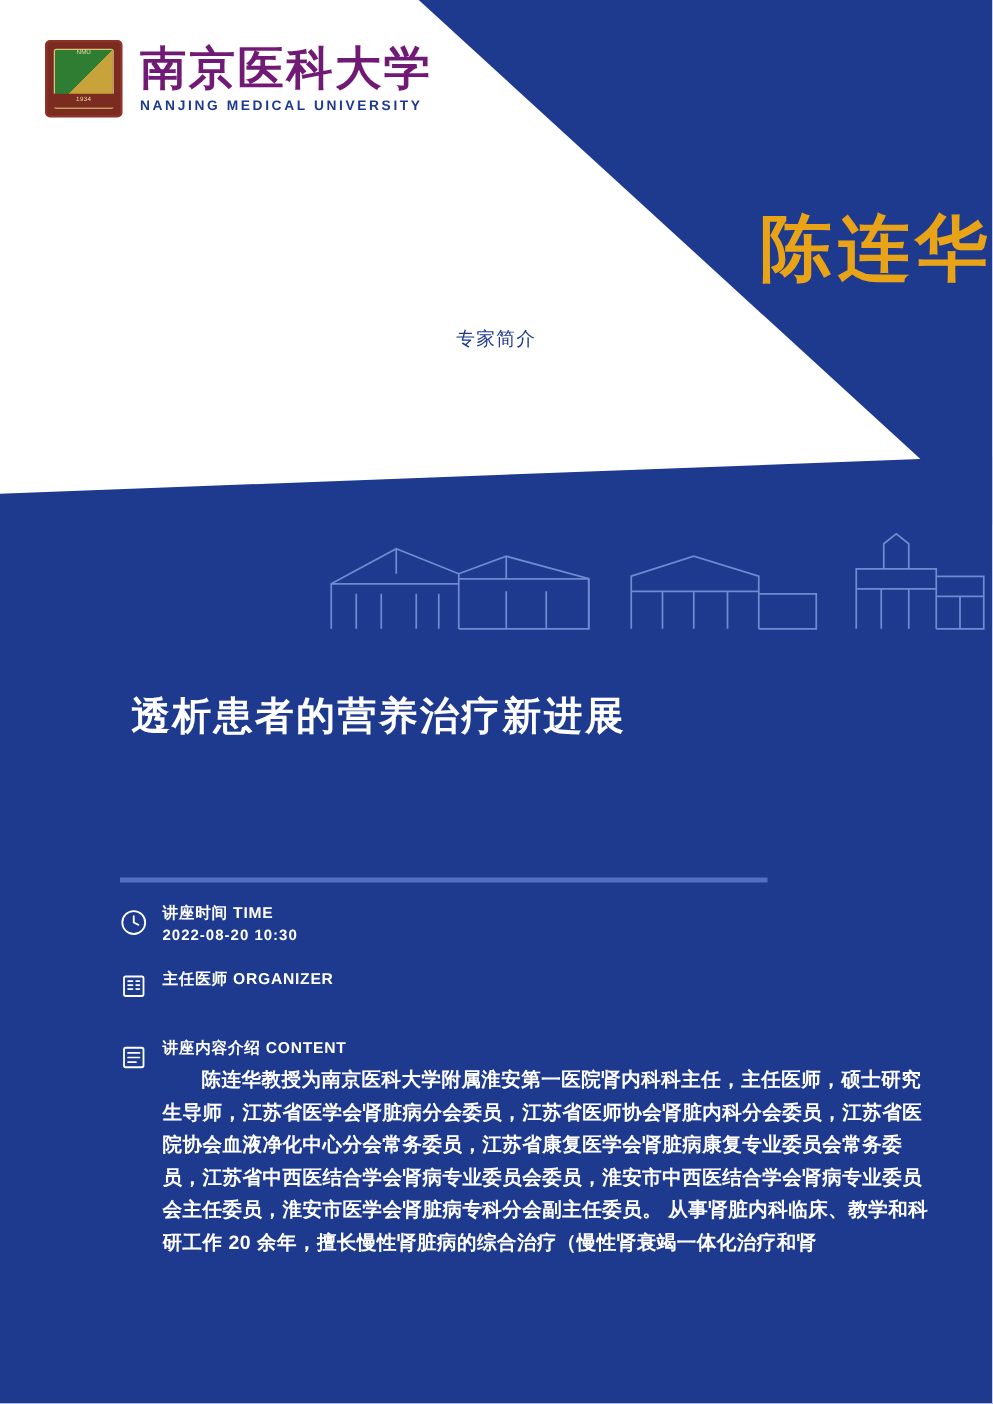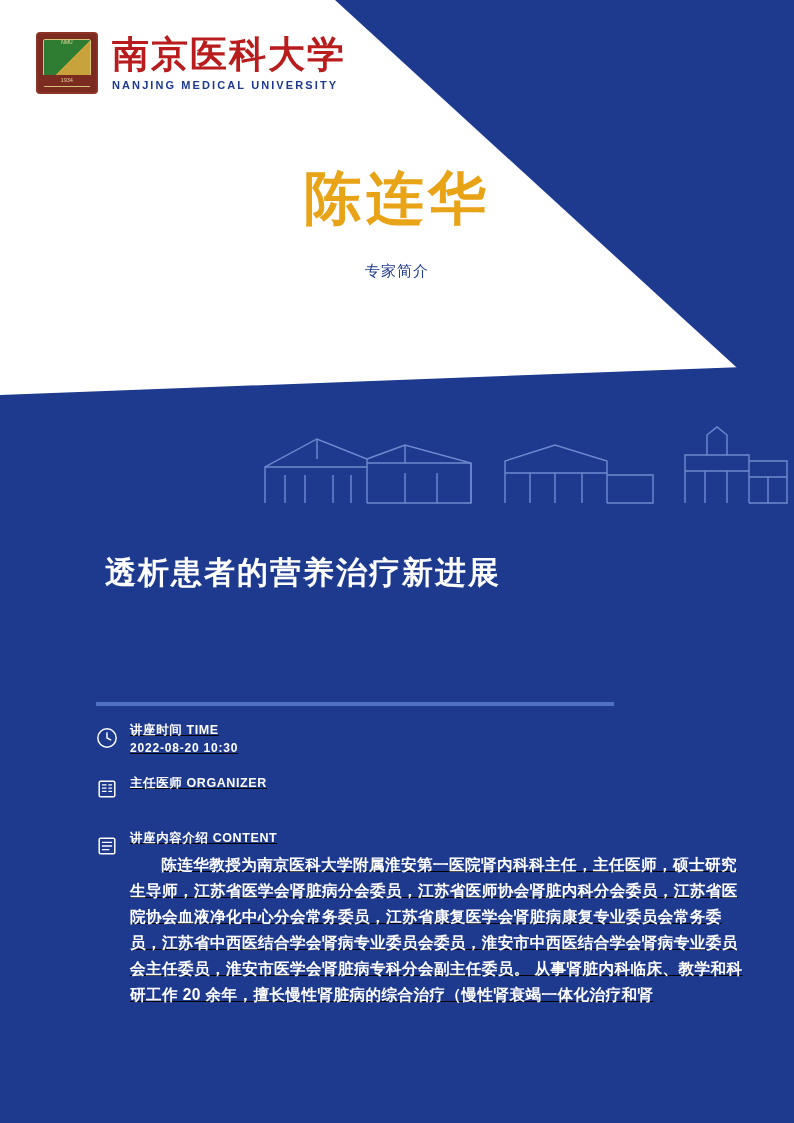--- a/index.html
+++ b/index.html
@@ -87,36 +87,36 @@
     color: #f0dca0;
     font-size: 5px;
     text-align: center;
     line-height: 8px;
   }
   .logo-text { line-height: 1; }
   .logo-cn {
     font-family: "DejaVu Serif", serif;
     font-weight: 700;
     font-size: 37px;
-    color: #b91c1c;
+    color: #701a75;
     letter-spacing: 2px;
   }
   .logo-en {
     margin-top: 7px;
     font-size: 11px;
     font-weight: 700;
     letter-spacing: 2.1px;
     color: #1e3a8f;
   }
 
   
   .speaker-name {
     position: absolute;
     top: 160px; left: 0; width: 794px;
-    text-align: center;
+    text-align: right;
     font-family: "DejaVu Sans", sans-serif;
     font-weight: 700;
     font-size: 58px;
     color: #e8a317;
     letter-spacing: 4px;
   }
   .speaker-sub {
     position: absolute;
     top: 262px; left: 0; width: 794px;
     text-align: center;
@@ -153,21 +153,21 @@
 
   
   .info-block { position: absolute; left: 96px; top: 722px; width: 640px; }
   .info-row { display: flex; align-items: flex-start; margin-bottom: 18px; }
   .info-icon {
     width: 22px; height: 22px;
     flex: 0 0 22px;
     margin-top: 5px;
     margin-right: 12px;
   }
-  .info-text { flex: 1; text-decoration: underline; }
+  .info-text { flex: 1; }
   .info-label {
     font-size: 12.5px;
     font-weight: 700;
     color: #ffffff;
     letter-spacing: .6px;
     line-height: 16px;
   }
   .info-value {
     font-size: 12px;
     font-weight: 700;

